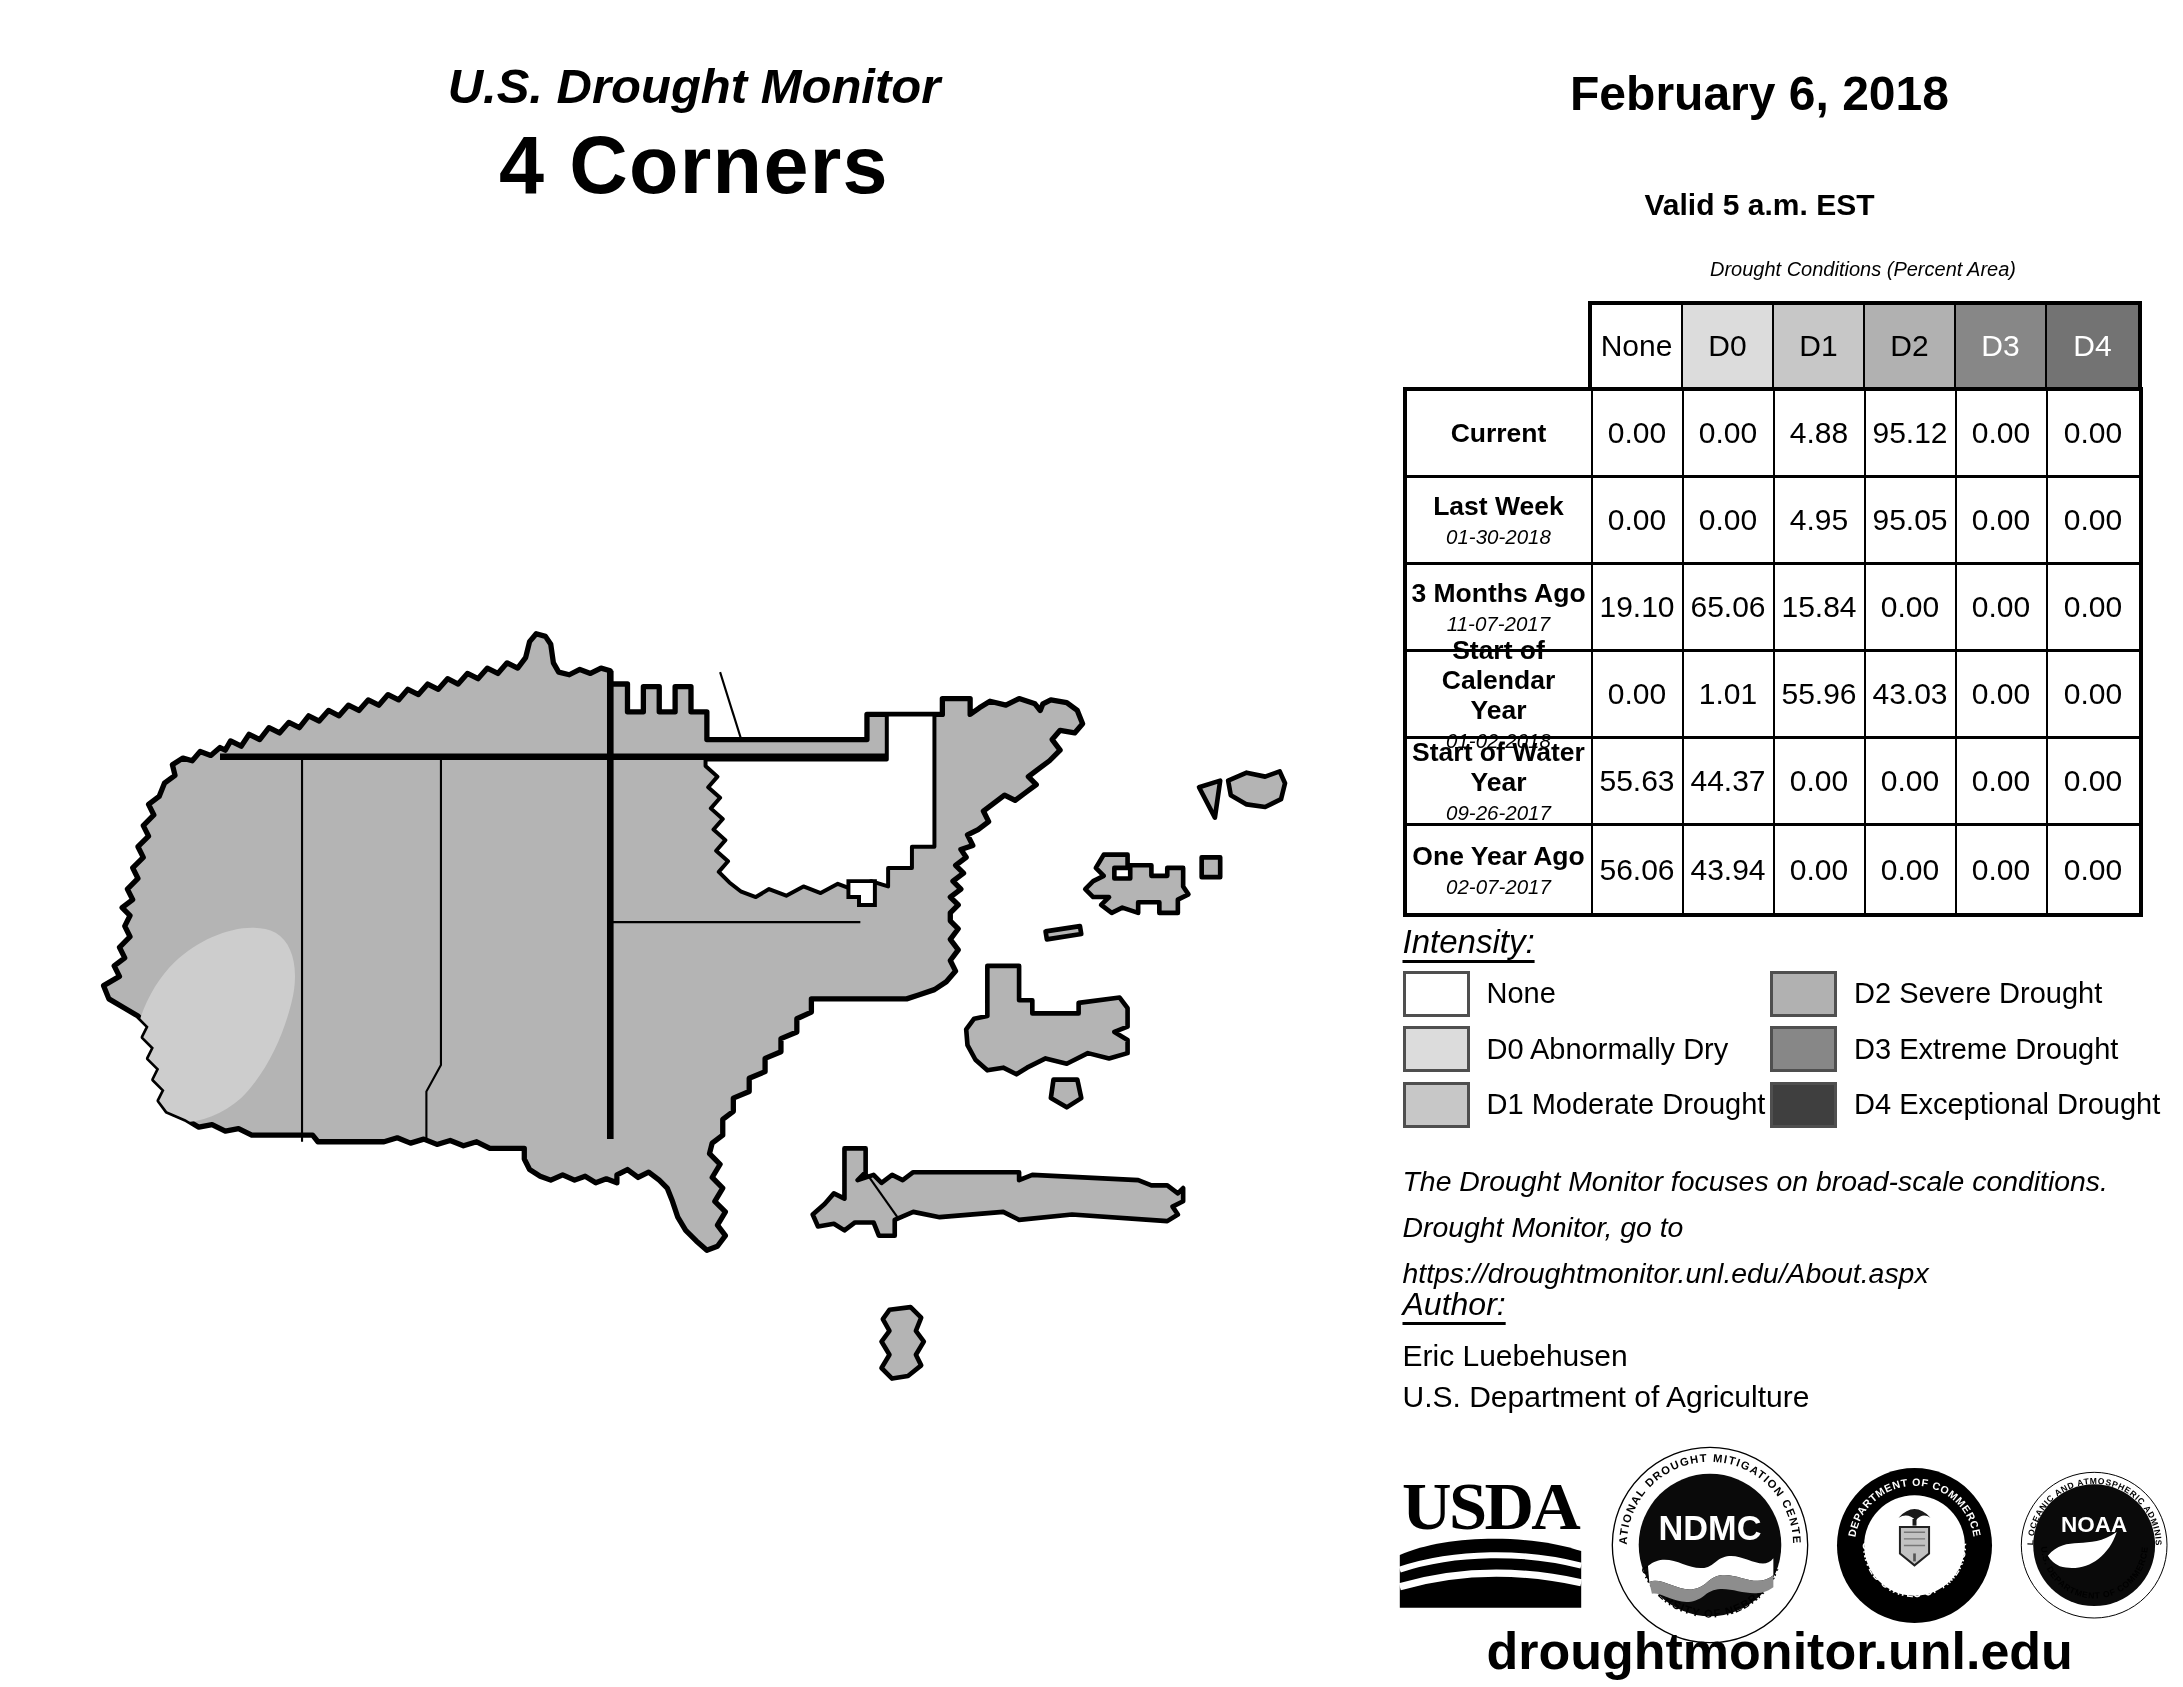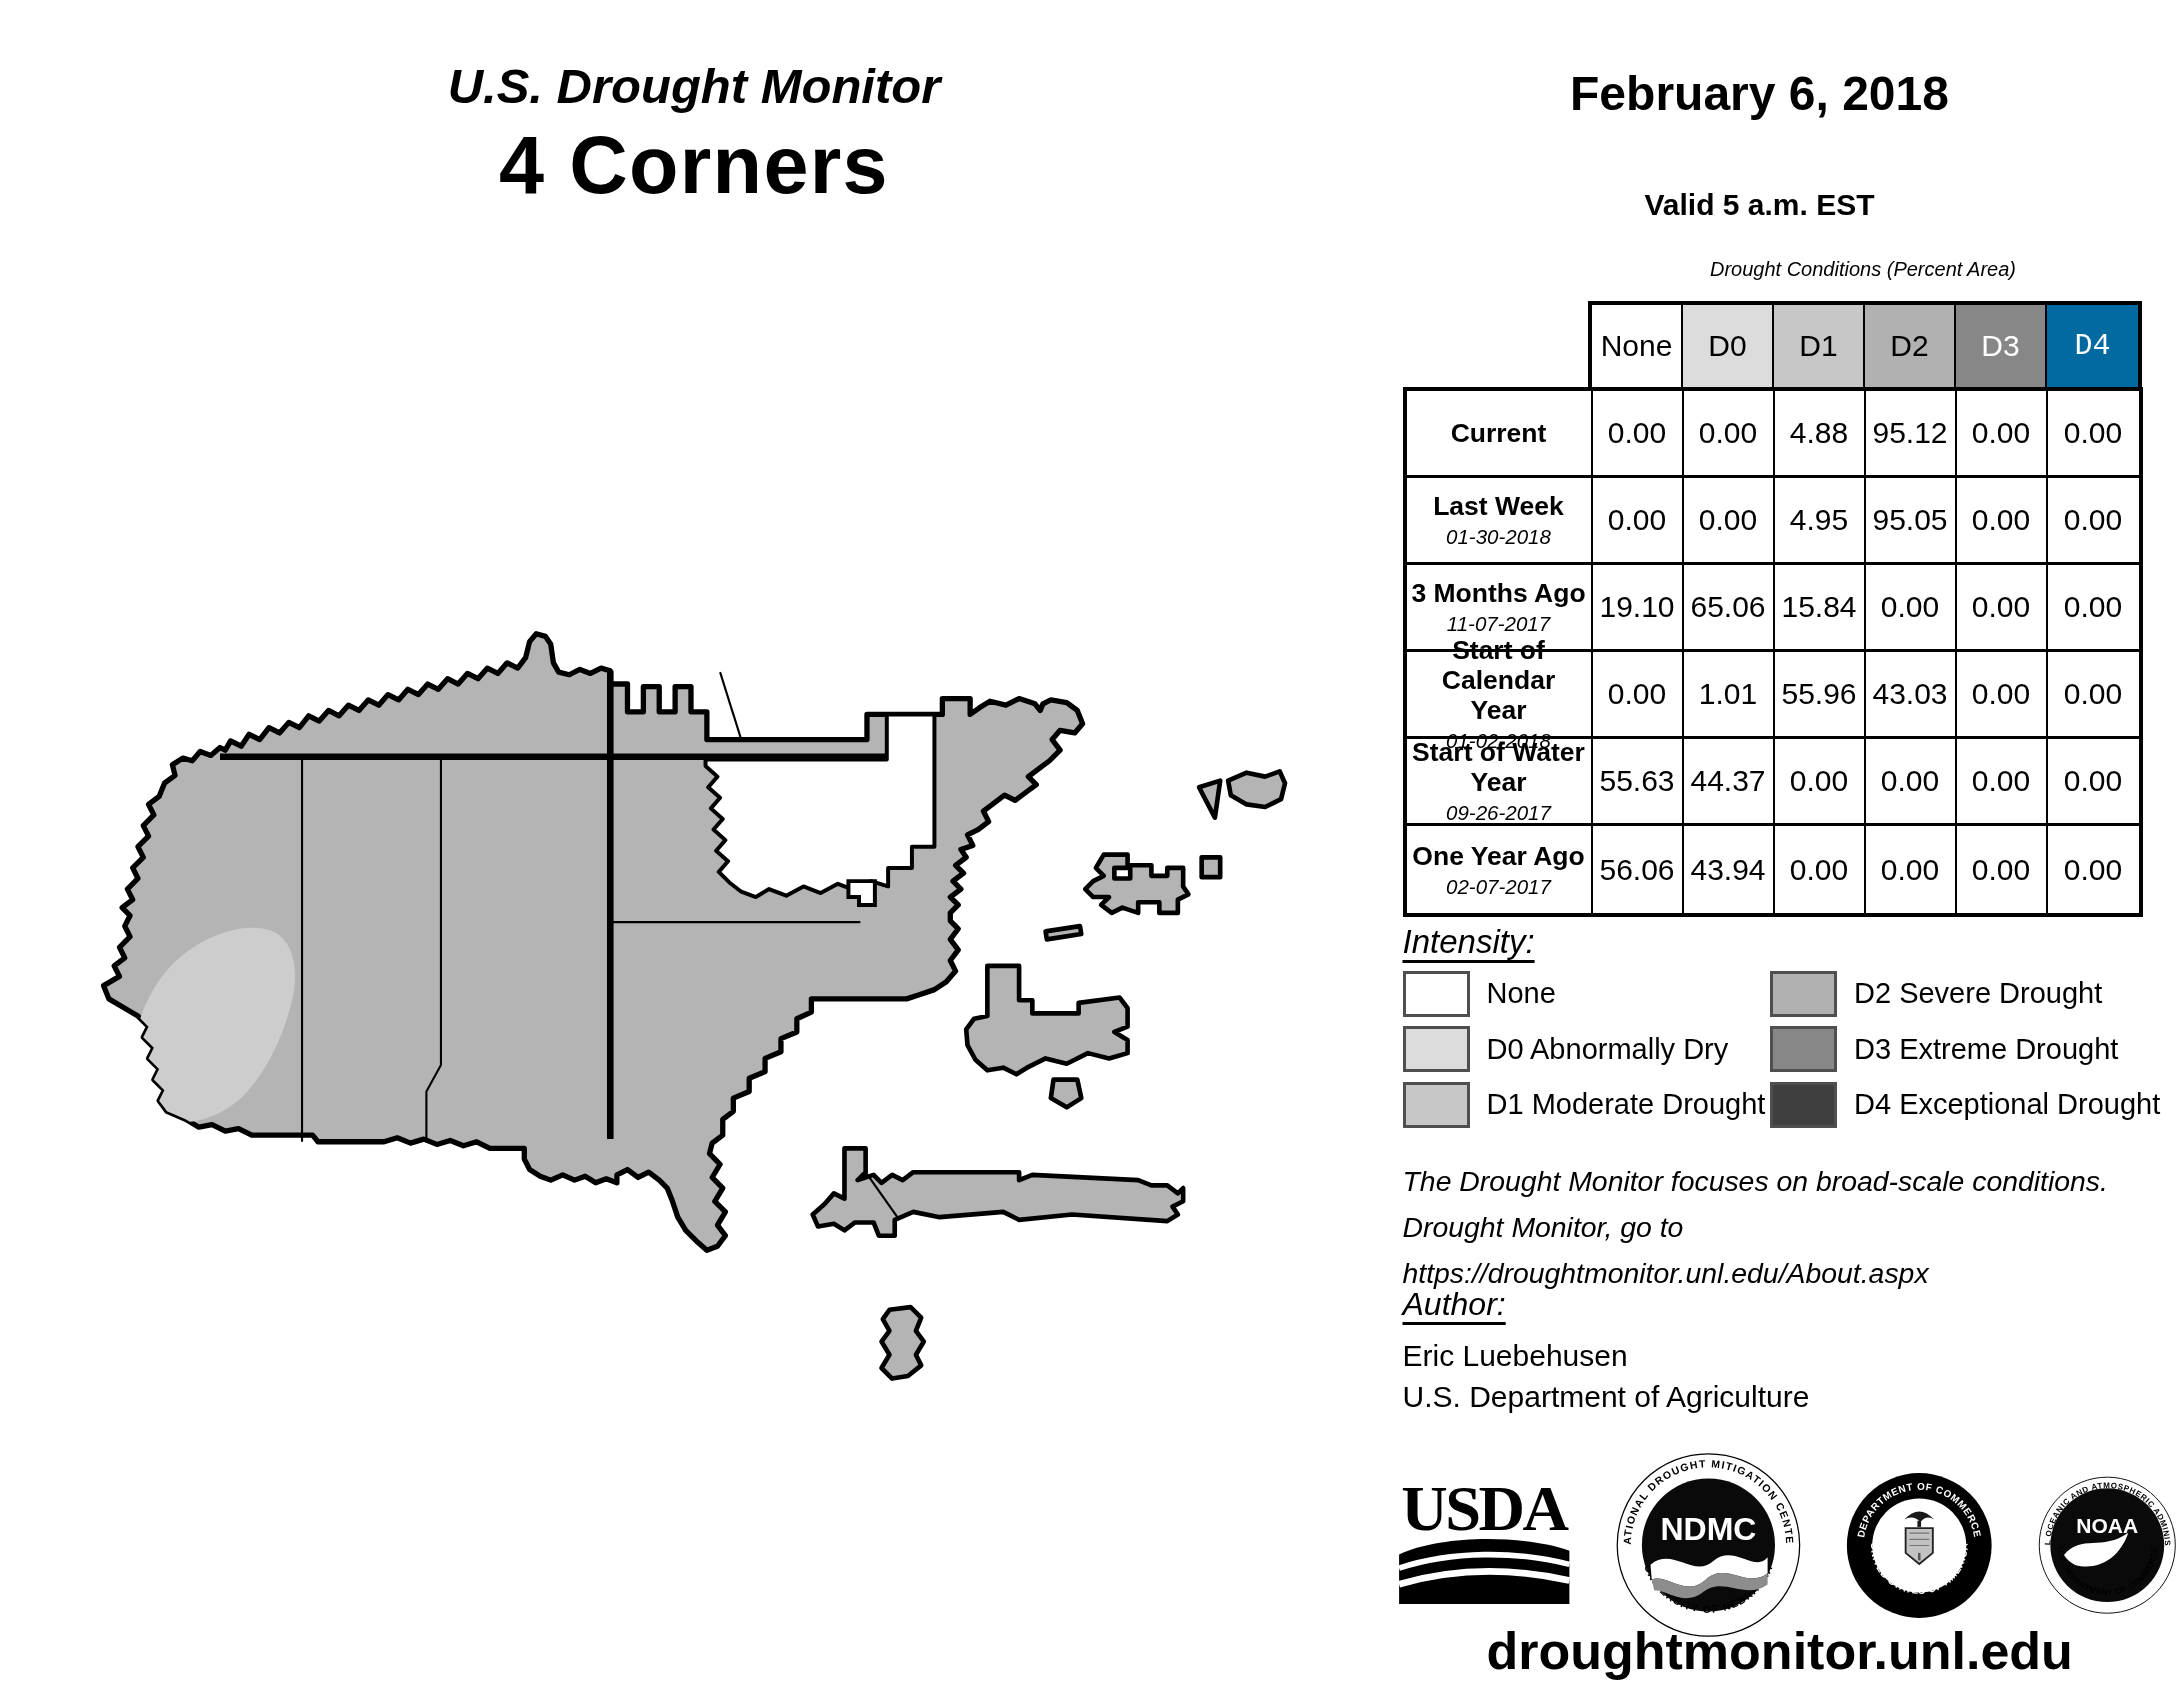--- a/index.html
+++ b/index.html
@@ -49,21 +49,21 @@
   .legend-label { font-size:29px; padding-left:17px; white-space:nowrap; }
   
   .disclaimer { position:absolute; left:26.5px; top:1158px; width:767px;
                 font-size:28.4px; font-style:italic; line-height:46px; }
   .author-heading { position:absolute; left:26.5px; top:1286px; font-size:32px; font-style:italic;
                 text-decoration:underline; text-underline-offset:6.6px; text-decoration-thickness:2.6px; }
   .author-name { position:absolute; left:26.5px; top:1339px; font-size:30px; }
   .author-org  { position:absolute; left:26.5px; top:1380px; font-size:30px; }
   
   .logos { position:absolute; left:20px; top:1439px; width:781px; height:212px;
-           display:flex; align-items:center; gap:44px; }
+           display:flex; align-items:center; gap:26px; }
   .footer-url { position:absolute; left:13.2px; top:1621px; width:781px; text-align:center;
                 font-size:52px; font-weight:bold; }
 </style>
 </head>
 <body>
 
 <div class="page">
 
   <div class="title-block">
     <div class="title-line1">U.S. Drought Monitor</div>
@@ -119,21 +119,21 @@
     <div class="date-line date-valid">Valid 5 a.m. EST</div>
 
     <div class="tbl-caption">Drought Conditions (Percent Area)</div>
 
     <div class="tbl-head">
         <div class="hcell" style="background: rgb(255, 255, 255); color: rgb(0, 0, 0);">None</div>
         <div class="hcell" style="background: rgb(220, 220, 220); color: rgb(0, 0, 0);">D0</div>
         <div class="hcell" style="background: rgb(199, 199, 199); color: rgb(0, 0, 0);">D1</div>
         <div class="hcell" style="background: rgb(177, 177, 177); color: rgb(0, 0, 0);">D2</div>
         <div class="hcell" style="background: rgb(135, 135, 135); color: rgb(255, 255, 255);">D3</div>
-        <div class="hcell" style="background: #0369a1; color: rgb(255, 255, 255); font-family: Liberation Mono, monospace;">D4</div>
+        <div class="hcell" style="background: #737373; color: rgb(255, 255, 255);">D4</div>
       </div>
     <div class="tbl-body">
         <div class="cell">
           <div class="rlabel">Current</div>
         </div>
         <div class="cell">
           <span class="val">0.00</span>
         </div>
         <div class="cell">
           <span class="val">0.00</span>

